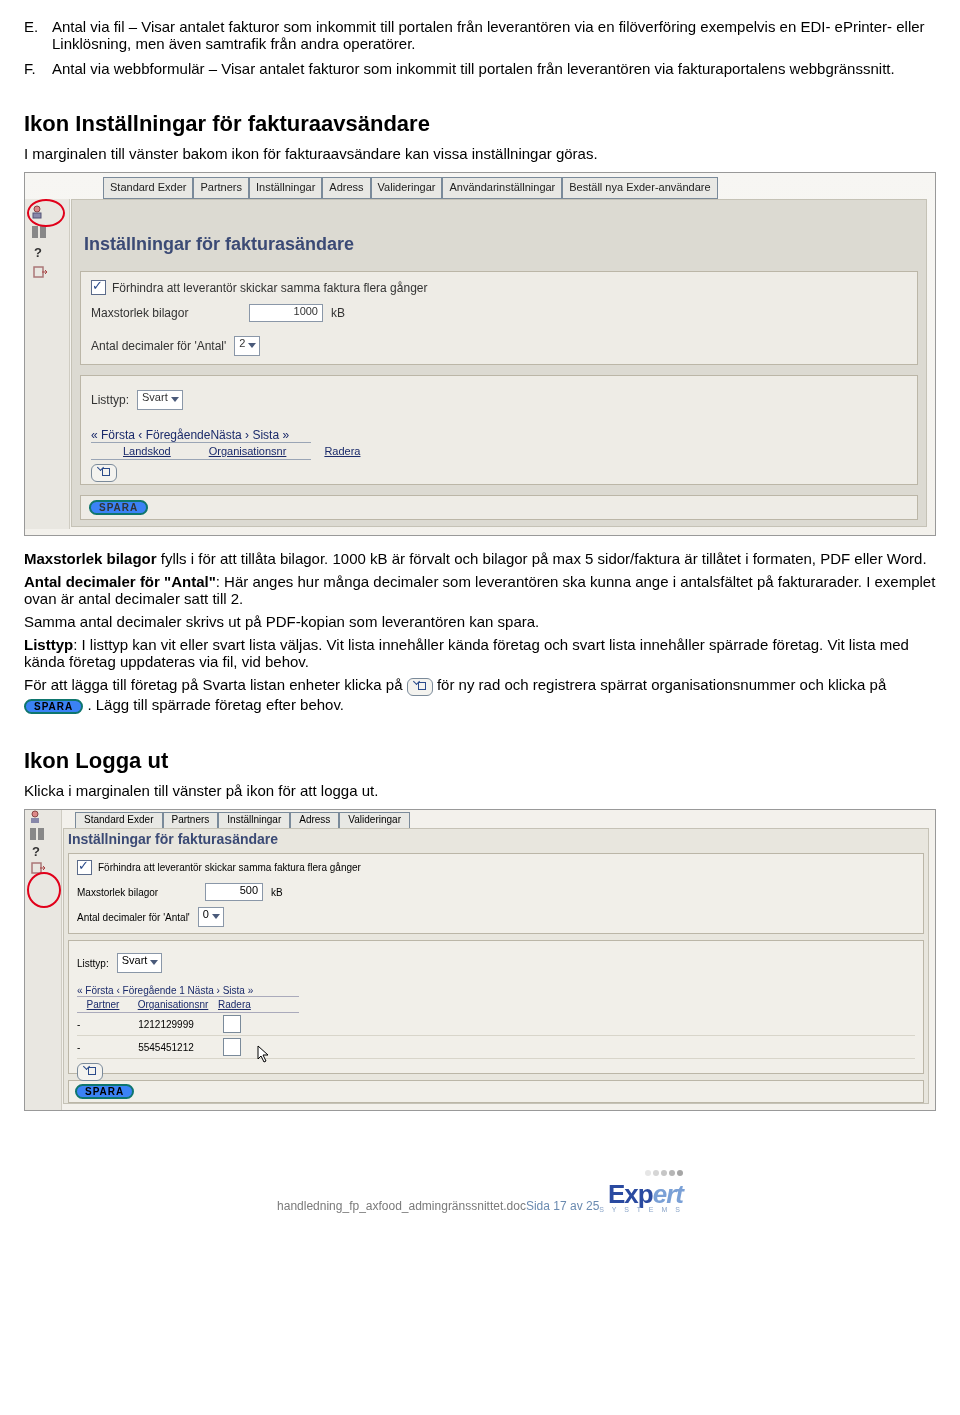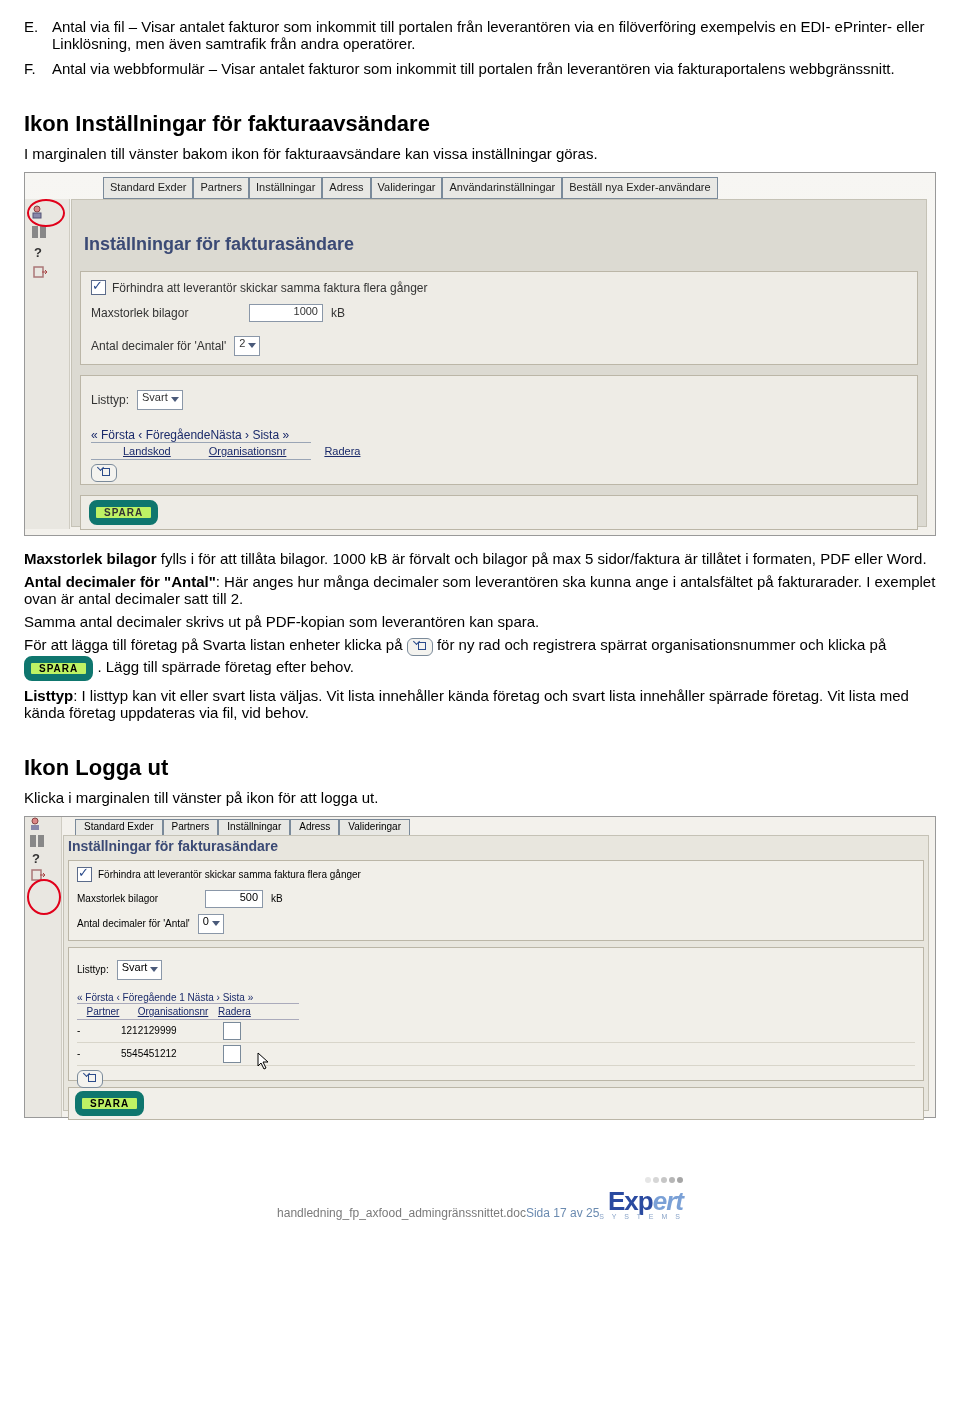--- a/index.html
+++ b/index.html
@@ -30,37 +30,37 @@
   .row { margin-top: 6px; display: flex; align-items: center; gap: 8px; }
   .txtin { border: 1px solid #8a97a8; background: #fff; height: 16px; width: 64px; text-align: right; padding: 0 4px; font-size: 11px; }
   .sel { border: 1px solid #8a97a8; background: #fff; height: 18px; padding: 0 14px 0 4px; font-size: 11px; position: relative; display: inline-block; }
   .sel::after { content: ""; position: absolute; right: 3px; top: 6px; border-left: 4px solid transparent; border-right: 4px solid transparent; border-top: 5px solid #4a5a7a; }
   .table-head { border-top: 1px solid #9aa5b5; border-bottom: 1px solid #9aa5b5; padding: 2px 0; display: flex; gap: 6px; color: #1a2a6a; font-size: 11px; width: 220px; }
   .table-head span { text-decoration: underline; margin-left: 32px; }
   .mini-btn { display: inline-block; border: 1px solid #7a8a9a; border-radius: 6px; background: #f4f3ef; padding: 0 6px; height: 16px; line-height: 14px; font-size: 10px; color: #2a4a8a; }
   .mini-btn .plusline { display:inline-block; width:12px; height:8px; position:relative; }
   .mini-btn .plusline::before { content:""; position:absolute; left:4px; top:1px; width:6px; height:6px; border:1px solid #2a4a8a; }
   .mini-btn .plusline::after { content:""; position:absolute; left:0; top:-2px; width:4px; height:4px; border-bottom:1px solid #2a4a8a; border-right:1px solid #2a4a8a; transform:rotate(45deg); }
-  .spara { display:inline-block; border:7px solid #0f766e; border-radius:8px; padding:0 8px; font-size:10px; font-weight:bold; letter-spacing:1px; background:#bef264; }
+  .spara { display:inline-block; border:2px solid #0f766e; border-radius:8px; padding:0 8px; font-size:10px; font-weight:bold; letter-spacing:1px; background:#3b82f6; }
 
   .inline-icon-wrap { display: inline-block; vertical-align: middle; }
   .inline-icon-wrap .mini-btn, .inline-icon-wrap .spara { vertical-align: middle; }
 
   
   .shot2 { height: 300px; background: #f3f1ec; }
   .tabbar2 { position: absolute; top: 2px; left: 50px; display: flex; font-size: 10px; }
   .tab2 { border: 1px solid #7a8a9a; background: #e8e8e4; padding: 1px 8px; height: 14px; }
   .sidebar2 { position: absolute; top: 0; left: 0; width: 36px; bottom: 0; background: #e9e7e1; border-right: 1px solid #cfccc2; }
   .sidebar2 .sicon { margin: 4px 0 0 4px; }
   .content2 { position: absolute; top: 18px; left: 38px; right: 6px; bottom: 6px; background: #e8e6de; border: 1px solid #c5c2b6; }
   .content2 .title2 { color: #3b4a75; font-weight: bold; font-size: 14px; padding: 2px 0 6px 4px; }
   .panel2 { background: #f1efe9; border: 1px solid #bbb6a7; margin: 0 4px 6px 4px; padding: 6px 8px; font-size: 10px; }
   .datarow { display: flex; align-items: center; gap: 12px; padding: 2px 0; border-bottom: 1px solid #d8d5ca; }
   .datarow .cell1 { width: 32px; }
-  .datarow .cell2 { width: 90px; }
+  .datarow .cell2 { width: 90px; text-align: center; }
   .datarow .cellcb { width: 16px; height: 16px; border:1px solid #7a8a9a; background:#fff; }
   .th2 { display:flex; gap:0; color:#1a2a6a; text-decoration: underline; padding:2px 1px; border-top:1px solid #aab; border-bottom:1px solid #aab; width: 220px; text-align: center; }
   .rc2b { position:absolute; top: 62px; left: 2px; width: 30px; height: 32px; border:2px solid #e1001a; border-radius:50%; pointer-events:none; }
 
   .cursor { position: absolute; width: 14px; height: 18px; }
   .cursor svg { width: 14px; height: 18px; }
 
   .footer { display: flex; align-items: flex-end; justify-content: center; padding: 40px 24px 12px 24px; font-size: 12px; color: #7a7a7a; }
   .footer .pg { color: #6a8ab0; }
   .logo { text-align: right; }
@@ -156,28 +156,28 @@
 
       <div class="panel" style="padding:4px 8px;">
         <span class="spara">SPARA</span>
       </div>
     </div>
   </div>
 
   <div class="para"><b>Maxstorlek bilagor</b><span> fylls i för att tillåta bilagor. 1000 kB är förvalt och bilagor på max 5 sidor/faktura är tillåtet i formaten, PDF eller Word.</span></div>
   <div class="para"><b>Antal decimaler för "Antal"</b><span>: Här anges hur många decimaler som leverantören ska kunna ange i antalsfältet på fakturarader. I exemplet ovan är antal decimaler satt till 2.</span></div>
   <div class="para">Samma antal decimaler skrivs ut på PDF-kopian som leverantören kan spara.</div>
+  <div class="para"><b>Listtyp</b><span>: I listtyp kan vit eller svart lista väljas. Vit lista innehåller kända företag och svart lista innehåller spärrade företag. Vit lista med kända företag uppdateras via fil, vid behov.</span></div>
   <div class="para">
     <span>För att lägga till företag på Svarta listan enheter klicka på </span>
     <span class="inline-icon-wrap"><span class="mini-btn"><span class="plusline"></span></span></span>
     <span> för ny rad och registrera spärrat organisationsnummer och klicka på </span>
     <span class="inline-icon-wrap"><span class="spara">SPARA</span></span>
     <span>. Lägg till spärrade företag efter behov.</span>
   </div>
-  <div class="para"><b>Listtyp</b><span>: I listtyp kan vit eller svart lista väljas. Vit lista innehåller kända företag och svart lista innehåller spärrade företag. Vit lista med kända företag uppdateras via fil, vid behov.</span></div>
 
   <h2 class="section">Ikon Logga ut</h2>
   <div class="para">Klicka i marginalen till vänster på ikon för att logga ut.</div>
 
   <div class="shot shot2">
     <div class="tabbar2">
       <div class="tab2">Standard Exder</div>
       <div class="tab2">Partners</div>
       <div class="tab2">Inställningar</div>
       <div class="tab2">Adress</div>

